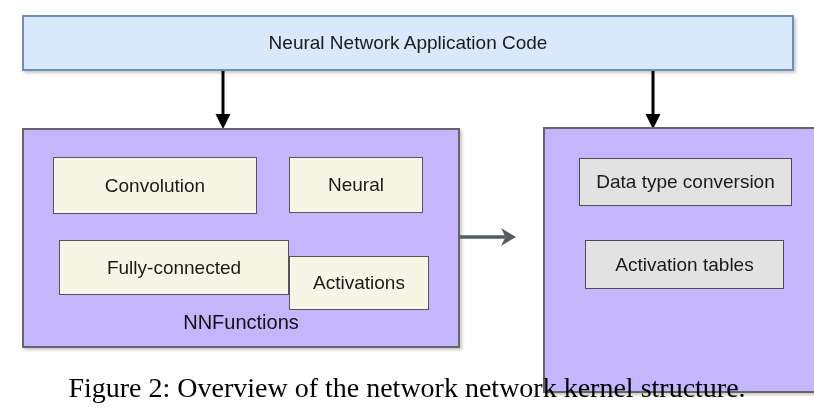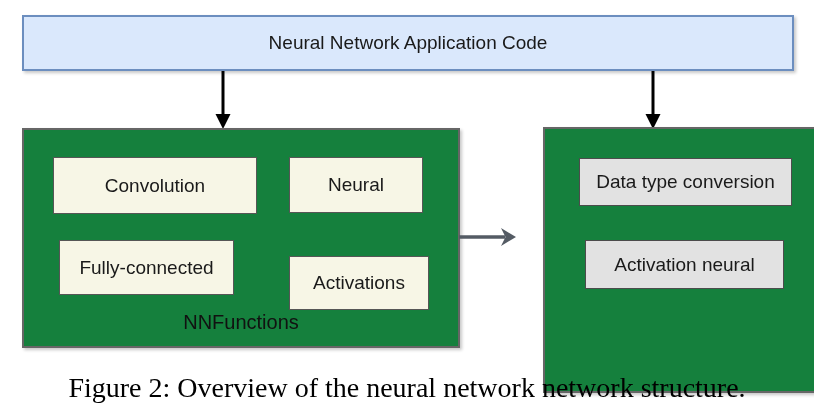--- a/index.html
+++ b/index.html
@@ -26,21 +26,21 @@
   }
   .app-code {
     left: 22px; top: 15px;
     width: 772px; height: 56px;
     background: #dae8fc;
     border: 2px solid #6c8ebf;
     box-shadow: 2px 2px 3px rgba(0,0,0,0.22);
     font-size: 19px;
   }
   .container-box {
-    background: #15803d;
+    background: #c4b5fd;
     border: 2px solid #666666;
     box-shadow: 2px 2px 3px rgba(0,0,0,0.22);
   }
   .nnf {
     left: 22px; top: 128px;
     width: 438px; height: 220px;
   }
   .nnsf {
     left: 543px; top: 127px;
     width: 281px; height: 266px;
@@ -58,21 +58,21 @@
   .cream {
     background: #f7f6e6;
     border: 1.5px solid #565656;
   }
   .grayfill {
     background: #e2e2e2;
     border: 1.5px solid #4c4c4c;
   }
   .conv  { left: 29px;  top: 27px;  width: 204px; height: 57px; }
   .pool  { left: 265px; top: 27px;  width: 134px; height: 56px; }
-  .fc    { left: 35px;  top: 110px; width: 175px; height: 55px; }
+  .fc    { left: 35px;  top: 110px; width: 230px; height: 55px; }
   .act   { left: 265px; top: 110px; width: 140px; height: 54px; margin-top: 16px; }
   .dtc   { left: 34px;  top: 29px;  width: 213px; height: 48px; }
   .atab  { left: 40px;  top: 111px; width: 199px; height: 49px; }
   .group-label {
     position: absolute;
     left: 0; right: 0;
     bottom: 12px;
     text-align: center;
     font-size: 20px;
     color: #111111;
@@ -129,19 +129,19 @@
   <svg class="arrow" style="left:459px; top:224px;" width="58" height="26" viewBox="0 0 58 26">
     <line x1="0" y1="13" x2="46" y2="13" stroke="#545b64" stroke-width="3.5"></line>
     <path d="M57 13 L42 4 L46.5 13 L42 22 Z" fill="#545b64"></path>
   </svg>
 
   <div class="box container-box nnsf">
     <div class="inner-box grayfill dtc">
       <span>Data type conversion</span>
     </div>
     <div class="inner-box grayfill atab">
-      <span>Activation neural</span>
+      <span>Activation tables</span>
     </div>
   </div>
 
-  <div class="caption">Figure 2: Overview of the neural network network structure.</div>
+  <div class="caption">Figure 2: Overview of the network network kernel structure.</div>
 
 </div>
 
 </body></html>

